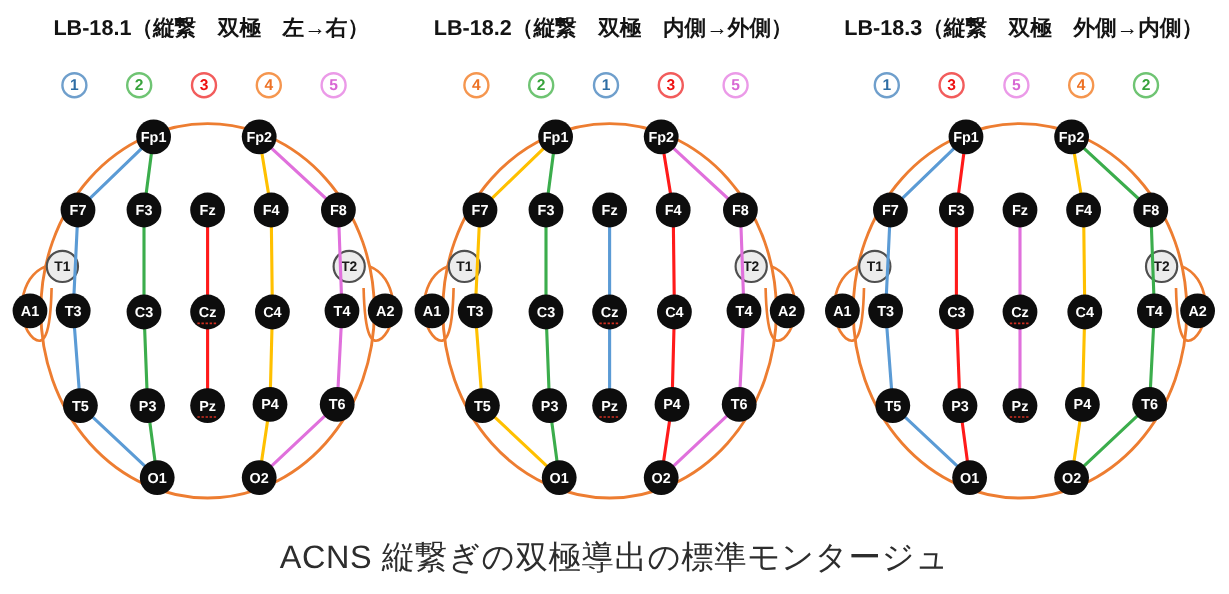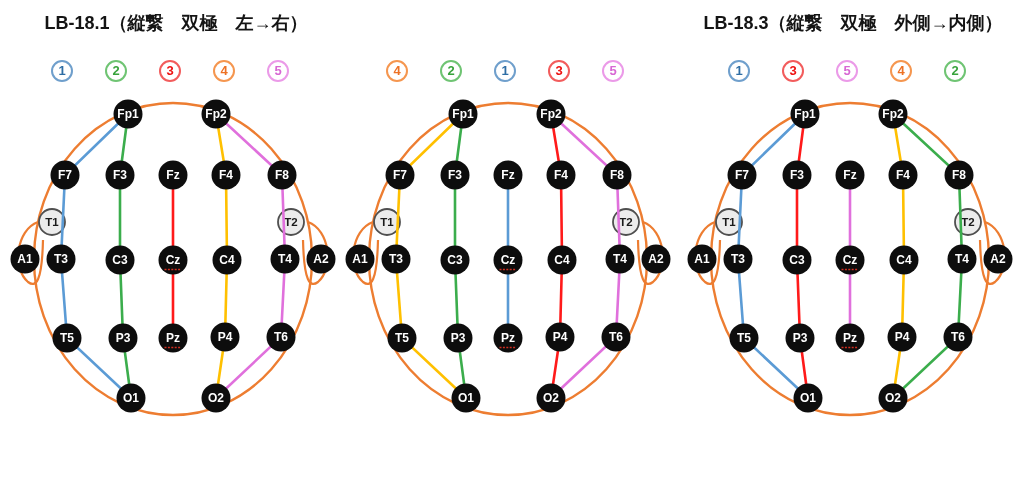--- a/index.html
+++ b/index.html
@@ -87,20 +87,21 @@
         <circle cx="271" cy="247" r="14.5" fill="#0d0d0d"></circle>
         <text x="271" y="251.2" text-anchor="middle" font-size="12" font-weight="bold" fill="#ffffff">T6</text>
         <circle cx="121" cy="308" r="14.5" fill="#0d0d0d"></circle>
         <text x="121" y="312.2" text-anchor="middle" font-size="12" font-weight="bold" fill="#ffffff">O1</text>
         <circle cx="206" cy="308" r="14.5" fill="#0d0d0d"></circle>
         <text x="206" y="312.2" text-anchor="middle" font-size="12" font-weight="bold" fill="#ffffff">O2</text>
       </svg>
   </section>
 
   <section class="panel" id="panel-2">
+    <h2 class="title">LB-18.2（縦繋　双極　内側→外側）</h2>
     <div class="numrow">
         <span class="numcircle" style="left: 41px; border-color: rgb(245, 150, 79); color: rgb(237, 113, 36);">4</span>
         <span class="numcircle" style="left: 95px; border-color: rgb(111, 196, 115); color: rgb(56, 163, 60);">2</span>
         <span class="numcircle" style="left: 149px; border-color: rgb(111, 159, 204); color: rgb(46, 109, 164);">1</span>
         <span class="numcircle" style="left: 203px; border-color: rgb(242, 92, 92); color: rgb(238, 17, 17);">3</span>
         <span class="numcircle" style="left: 257px; border-color: rgb(235, 154, 232); color: rgb(216, 103, 212);">5</span>
       </div>
     <svg class="head" width="332" height="348" viewBox="0 0 332 348">
         <ellipse cx="163" cy="169" rx="139" ry="156" fill="none" stroke="#ed7d31" stroke-width="2.4"></ellipse>
         <path d="M 28 132 C 6 140, 2 178, 18 192 C 26 198, 32 192, 33 150" fill="none" stroke="#ed7d31" stroke-width="2.2"></path>
@@ -223,13 +224,14 @@
         <text x="215" y="251.2" text-anchor="middle" font-size="12" font-weight="bold" fill="#ffffff">P4</text>
         <circle cx="271" cy="247" r="14.5" fill="#0d0d0d"></circle>
         <text x="271" y="251.2" text-anchor="middle" font-size="12" font-weight="bold" fill="#ffffff">T6</text>
         <circle cx="121" cy="308" r="14.5" fill="#0d0d0d"></circle>
         <text x="121" y="312.2" text-anchor="middle" font-size="12" font-weight="bold" fill="#ffffff">O1</text>
         <circle cx="206" cy="308" r="14.5" fill="#0d0d0d"></circle>
         <text x="206" y="312.2" text-anchor="middle" font-size="12" font-weight="bold" fill="#ffffff">O2</text>
       </svg>
   </section>
 
+  <div class="caption">ACNS 縦繋ぎの双極導出の標準モンタージュ</div>
 </div>
 
 </body></html>

